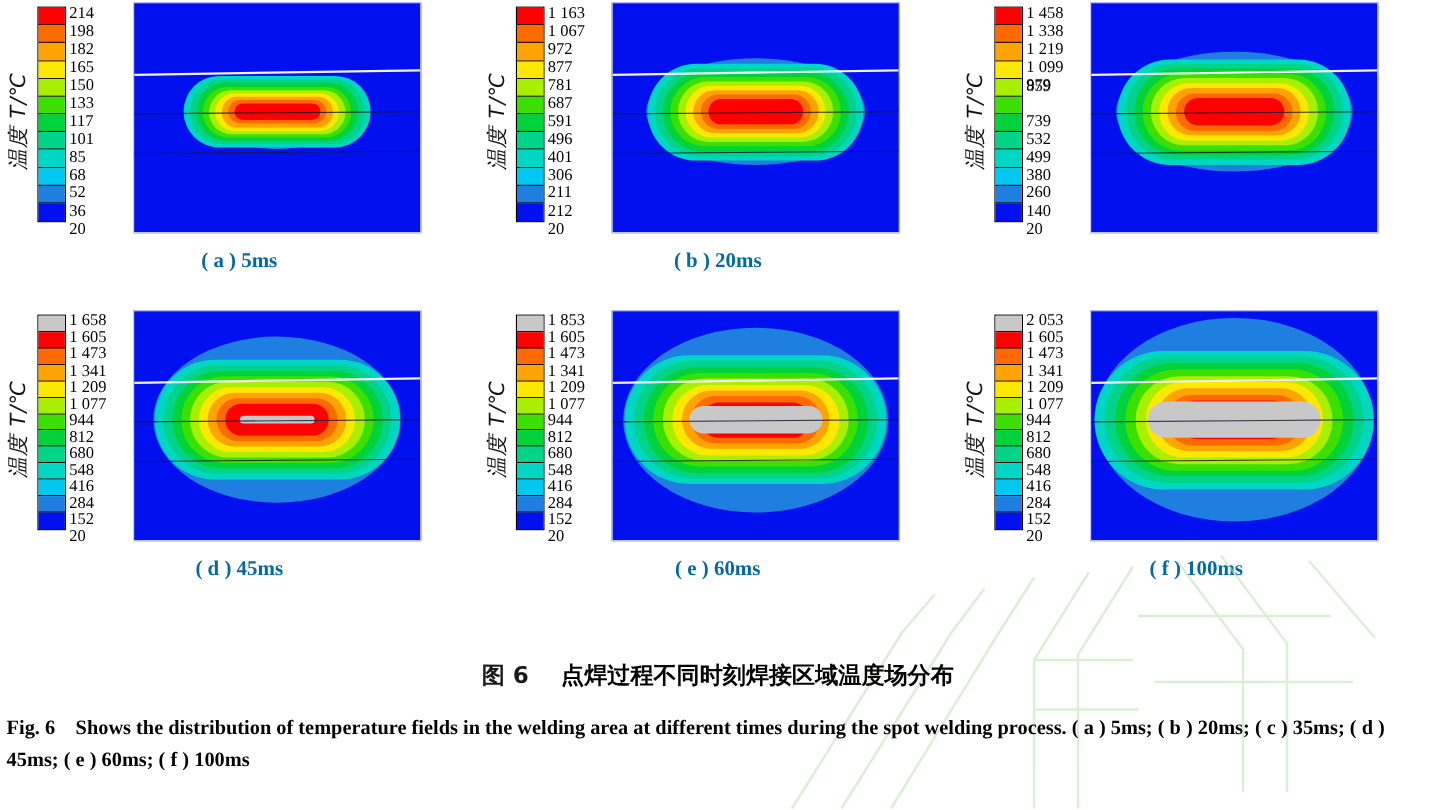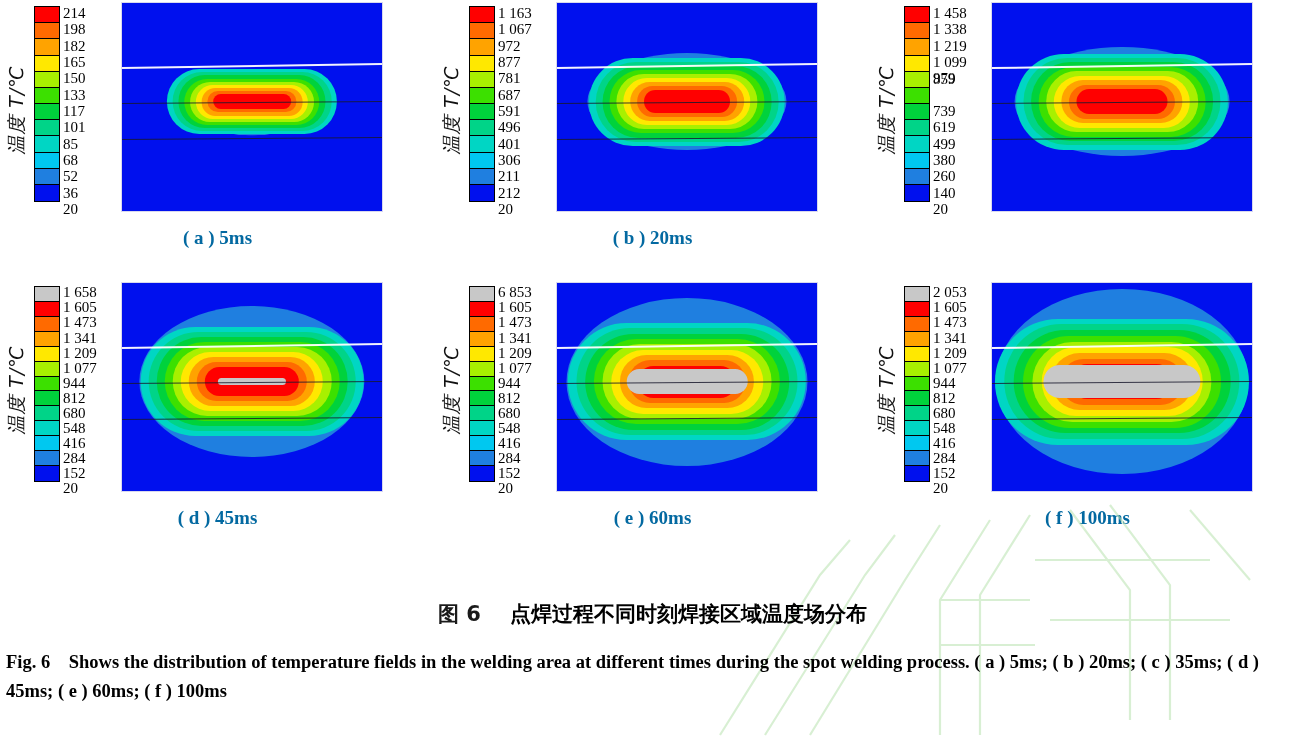--- a/index.html
+++ b/index.html
@@ -309,21 +309,21 @@
               <div class="cb-band" style="background: rgb(0, 16, 238); height: 16.3333px;"></div>
             </div>
           <div class="cb-labels" style="height: 196px; width: 48px;">
               <div class="cb-tick" style="top: 6.86px;">1 458</div>
               <div class="cb-tick" style="top: 23.1933px;">1 338</div>
               <div class="cb-tick" style="top: 39.5267px;">1 219</div>
               <div class="cb-tick" style="top: 55.86px;">1 099</div>
               <div class="cb-tick" style="top: 72.1933px;">979</div>
               <div class="cb-tick" style="top: 73px;">859</div>
               <div class="cb-tick" style="top: 104.86px;">739</div>
-              <div class="cb-tick" style="top: 121.193px;">619</div>
+              <div class="cb-tick" style="top: 121.193px;">532</div>
               <div class="cb-tick" style="top: 137.527px;">499</div>
               <div class="cb-tick" style="top: 153.86px;">380</div>
               <div class="cb-tick" style="top: 170.193px;">260</div>
               <div class="cb-tick" style="top: 186.527px;">140</div>
               <div class="cb-tick" style="top: 202.86px;">20</div>
             </div>
         </div>
         <div class="contour" style="width: 262px; height: 210px;">
             <div class="blob" style="width: 214.84px; height: 109.2px; top: 44.1px; border-radius: 50%; background: radial-gradient(rgb(0, 200, 240) 0%, rgb(0, 200, 240) 42%, rgb(31, 127, 224) 43%, rgb(31, 127, 224) 78%, rgb(0, 16, 238) 79%); box-shadow: transparent 0px 0px 0px 0px inset;"></div>
             <div class="blob" style="width: 212.16px; height: 96.4px; top: 50.5px; background: rgb(0, 214, 196); border-radius: 48.2px;"></div>
@@ -417,21 +417,21 @@
               <div class="cb-band" style="background: rgb(168, 240, 0); height: 15.0769px;"></div>
               <div class="cb-band" style="background: rgb(60, 224, 0); height: 15.0769px;"></div>
               <div class="cb-band" style="background: rgb(0, 210, 60); height: 15.0769px;"></div>
               <div class="cb-band" style="background: rgb(0, 212, 136); height: 15.0769px;"></div>
               <div class="cb-band" style="background: rgb(0, 214, 196); height: 15.0769px;"></div>
               <div class="cb-band" style="background: rgb(0, 200, 240); height: 15.0769px;"></div>
               <div class="cb-band" style="background: rgb(31, 127, 224); height: 15.0769px;"></div>
               <div class="cb-band" style="background: rgb(0, 16, 238); height: 15.0769px;"></div>
             </div>
           <div class="cb-labels" style="height: 196px; width: 48px;">
-              <div class="cb-tick" style="top: 6.33231px;">6 853</div>
+              <div class="cb-tick" style="top: 6.33231px;">1 853</div>
               <div class="cb-tick" style="top: 21.4092px;">1 605</div>
               <div class="cb-tick" style="top: 36.4862px;">1 473</div>
               <div class="cb-tick" style="top: 51.5631px;">1 341</div>
               <div class="cb-tick" style="top: 66.64px;">1 209</div>
               <div class="cb-tick" style="top: 81.7169px;">1 077</div>
               <div class="cb-tick" style="top: 96.7938px;">944</div>
               <div class="cb-tick" style="top: 111.871px;">812</div>
               <div class="cb-tick" style="top: 126.948px;">680</div>
               <div class="cb-tick" style="top: 142.025px;">548</div>
               <div class="cb-tick" style="top: 157.102px;">416</div>

